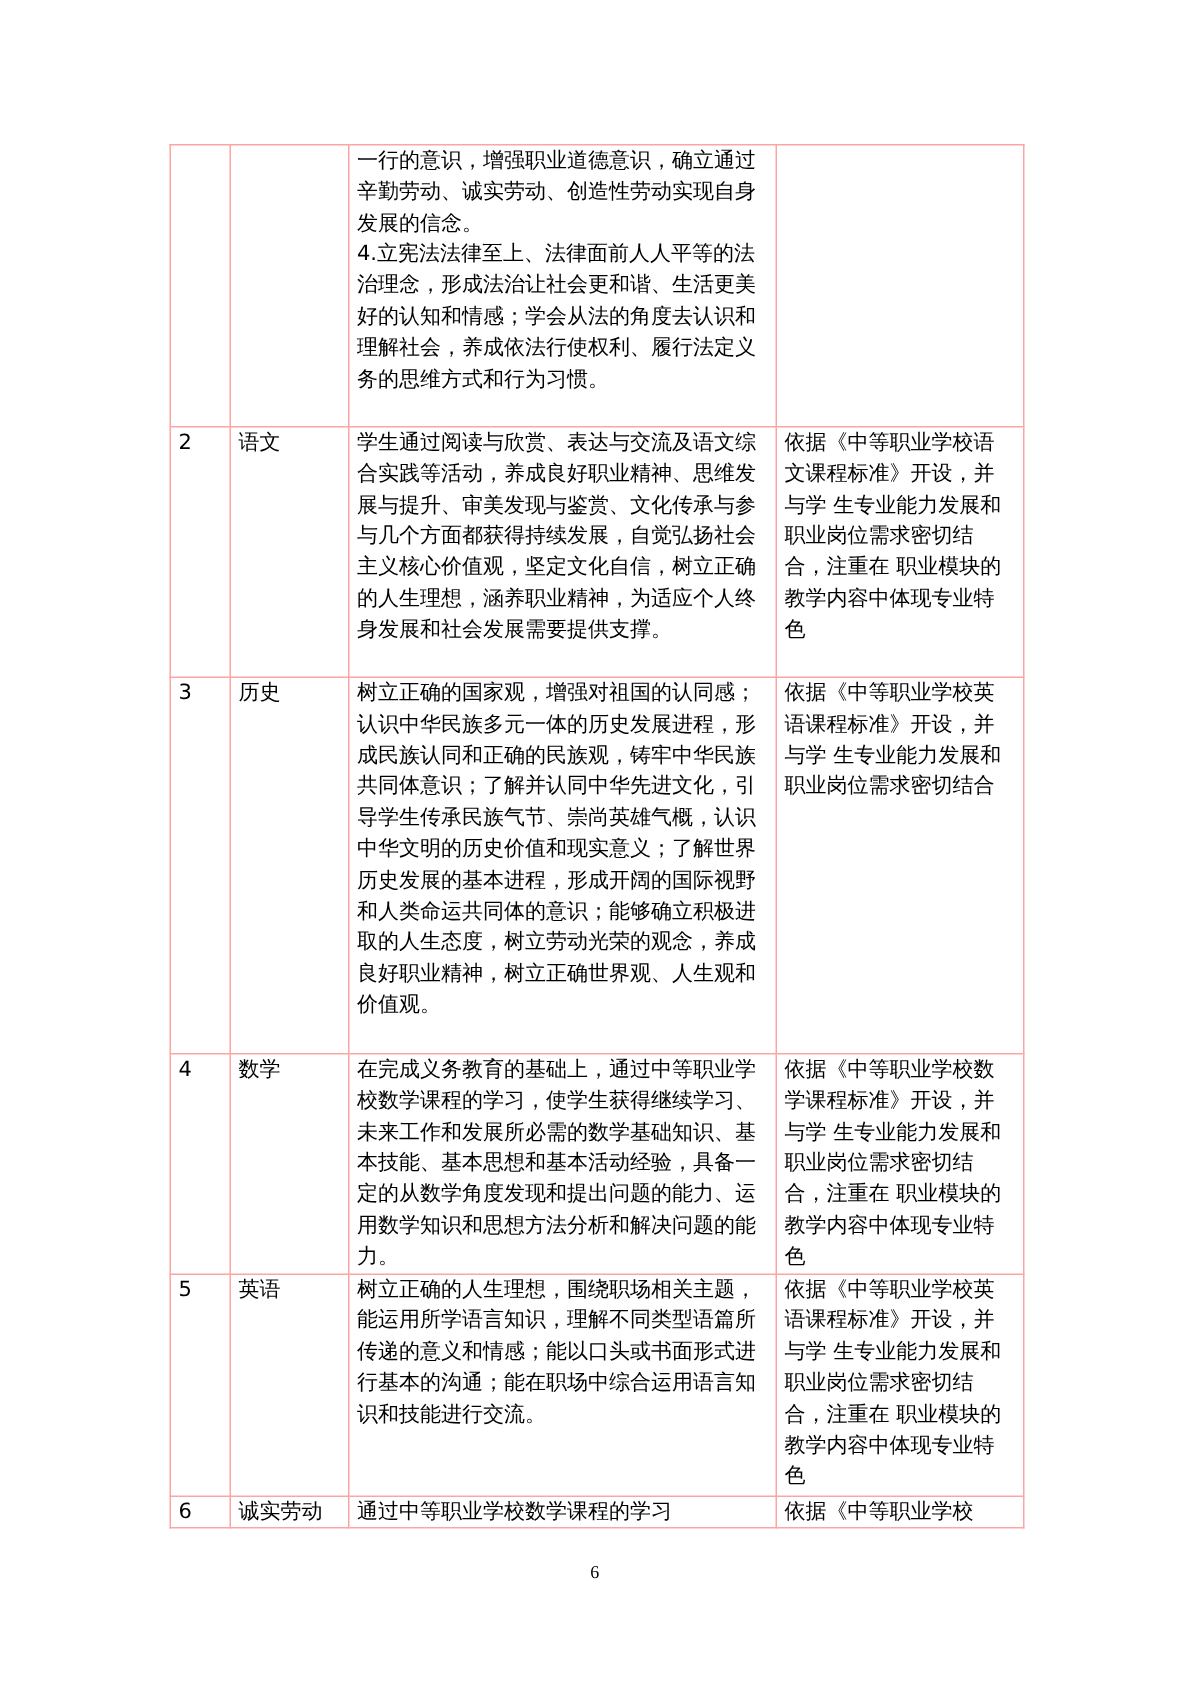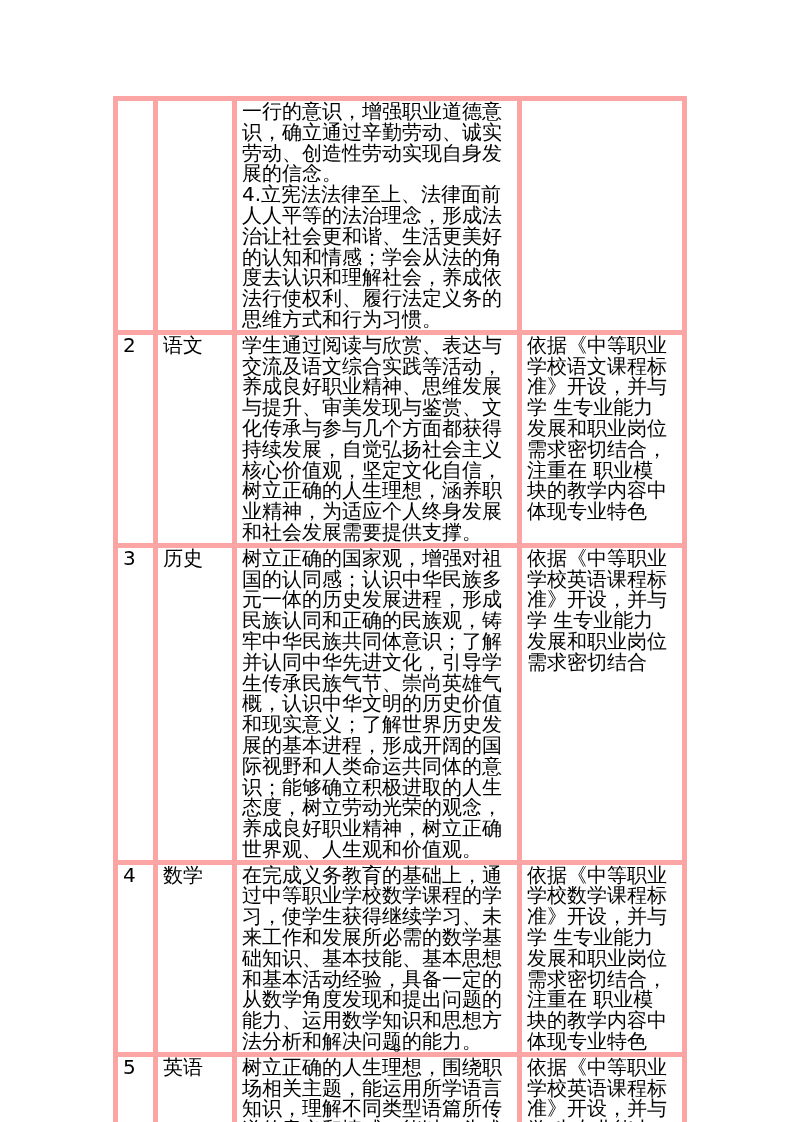--- a/index.html
+++ b/index.html
@@ -23,24 +23,24 @@
     }
     table.curriculum {
       position: absolute;
       left: 113px;
       top: 96px;
       width: 569px;
       border-collapse: collapse;
       table-layout: fixed;
     }
     table.curriculum td {
-      border: 5px solid #fca5a5;
+      border: 1px solid #fca5a5;
       vertical-align: top;
       padding: 0 11px 0 5px;
-      font-size: 20px;
+      font-size: 14px;
       line-height: 20.8px;
       word-break: break-all;
       letter-spacing: 0px;
     }
     col.c-no { width: 40px; }
     col.c-name { width: 79px; }
     col.c-goal { width: 285px; }
     col.c-basis { width: 165px; }
     .pre { white-space: pre-line; }
     tr.r1 td { height: 187px; }
@@ -99,20 +99,20 @@
       </tr>
       <tr class="r5">
         <td>5</td>
         <td>英语</td>
         <td>树立正确的人生理想，围绕职场相关主题，能运用所学语言知识，理解不同类型语篇所传递的意义和情感；能以口头或书面形式进行基本的沟通；能在职场中综合运用语言知识和技能进行交流。</td>
         <td>依据《中等职业学校英语课程标准》开设，并与学 生专业能力发展和职业岗位需求密切结合，注重在 职业模块的教学内容中体现专业特色</td>
       </tr>
       <tr class="r6">
         <td>6</td>
         <td>诚实劳动</td>
-        <td>履行法定义务的思维方式和行为习惯</td>
+        <td>通过中等职业学校数学课程的学习</td>
         <td>依据《中等职业学校</td>
       </tr>
     </tbody>
   </table>
 
   <div class="page-number">6</div>
 </div>
 
 </body></html>

